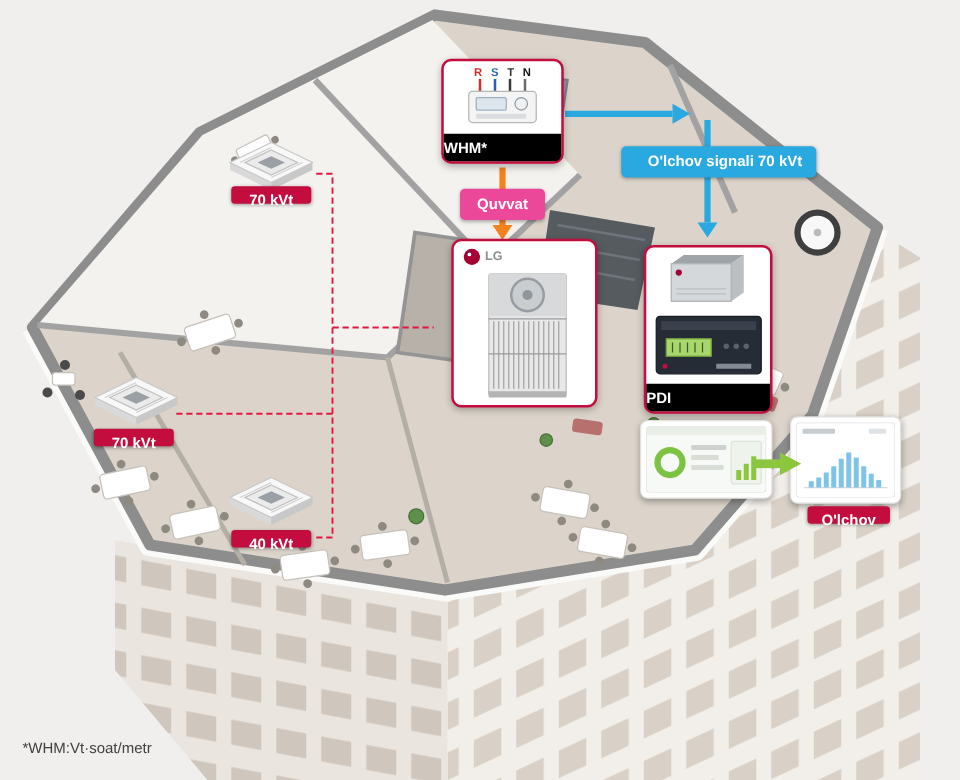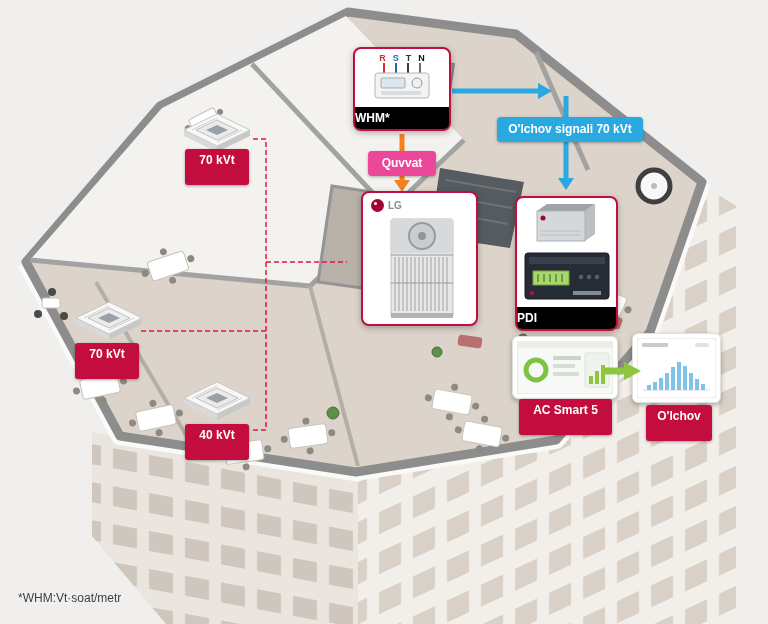--- a/index.html
+++ b/index.html
@@ -6,31 +6,31 @@
   #stage{
     position:relative;width:768px;height:624px;overflow:hidden;
     background:#f1efed;font-family:"Liberation Sans",sans-serif;
   }
   #stage svg{display:block;}
   .layer{position:absolute;left:0;top:0;pointer-events:none;}
 
   
   .red-pill{
     position:absolute;background:#c30d3e;color:#fff;text-align:center;
-    font-weight:700;font-size:12px;line-height:22px;height:36px;
+    font-weight:700;font-size:12px;line-height:22px;height:14px;
     border-radius:3px;box-shadow:0 1px 3px rgba(0,0,0,.35);
   }
   
   .flow-pill{
     position:absolute;color:#fff;text-align:center;font-weight:700;
     font-size:12px;line-height:25px;height:25px;border-radius:4px;
     box-shadow:0 1px 3px rgba(0,0,0,.3);
   }
   .flow-pill.orange{background:#ec4899;}
-  .flow-pill.blue{background:#29a9e0;}
+  .flow-pill.blue{background:#29a9e0;padding-left:10px;}
 
   
   .dev-box{
     position:absolute;background:#fff;border:2px solid #c30d3e;border-radius:8px;
     box-sizing:border-box;box-shadow:0 2px 6px rgba(0,0,0,.28);
   }
   .dev-box .band{
     position:absolute;left:0;right:0;bottom:0;height:22px;background:#000000;
     color:#fff;font-weight:700;font-size:12px;line-height:22px;
     border-radius:0 0 5px 5px;
@@ -325,21 +325,20 @@
       <circle cx="19" cy="29" r="10" fill="none" stroke="#7cc243" stroke-width="5"></circle>
       <rect x="36" y="15" width="28" height="4" rx="1" fill="#cdd3cc"></rect>
       <rect x="36" y="23" width="22" height="4" rx="1" fill="#d8ddd6"></rect>
       <rect x="36" y="31" width="26" height="4" rx="1" fill="#d8ddd6"></rect>
       <rect x="68" y="12" width="24" height="34" rx="2" fill="#eef3ec" stroke="#dde4da"></rect>
       <rect x="72" y="35" width="4" height="8" fill="#8cc63e"></rect>
       <rect x="78" y="30" width="4" height="13" fill="#8cc63e"></rect>
       <rect x="84" y="24" width="4" height="19" fill="#8cc63e"></rect>
     </svg>
   </div>
-  <div class="red-pill" style="left:519px;top:399px;width:93px">AC Smart 5</div>
 
   <div class="screen-frame" style="left:632px;top:333px;width:89px;height:70px">
     <svg width="79" height="60" viewBox="0 0 79 60">
       <rect width="79" height="60" rx="3" fill="#ffffff" stroke="#e2e2e2"></rect>
       <rect x="5" y="5" width="26" height="4" rx="1" fill="#c7ccd1"></rect>
       <rect x="58" y="5" width="14" height="4" rx="1" fill="#dfe3e7"></rect>
       <line x1="6" y1="52" x2="73" y2="52" stroke="#d8dce0"></line>
       <g fill="#7fc4e8">
         <rect x="10" y="47" width="4" height="5"></rect>
         <rect x="16" y="44" width="4" height="8"></rect>

